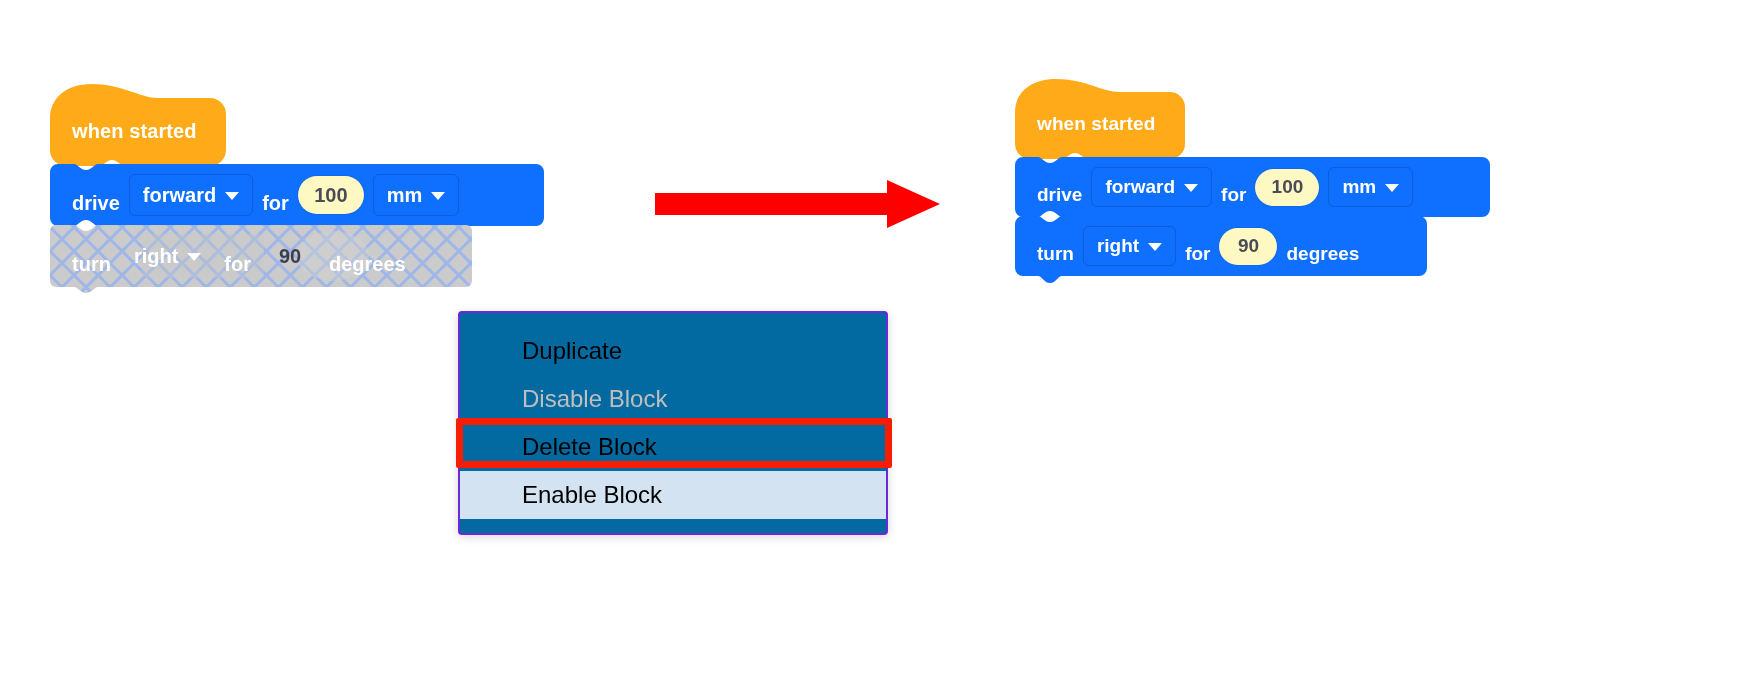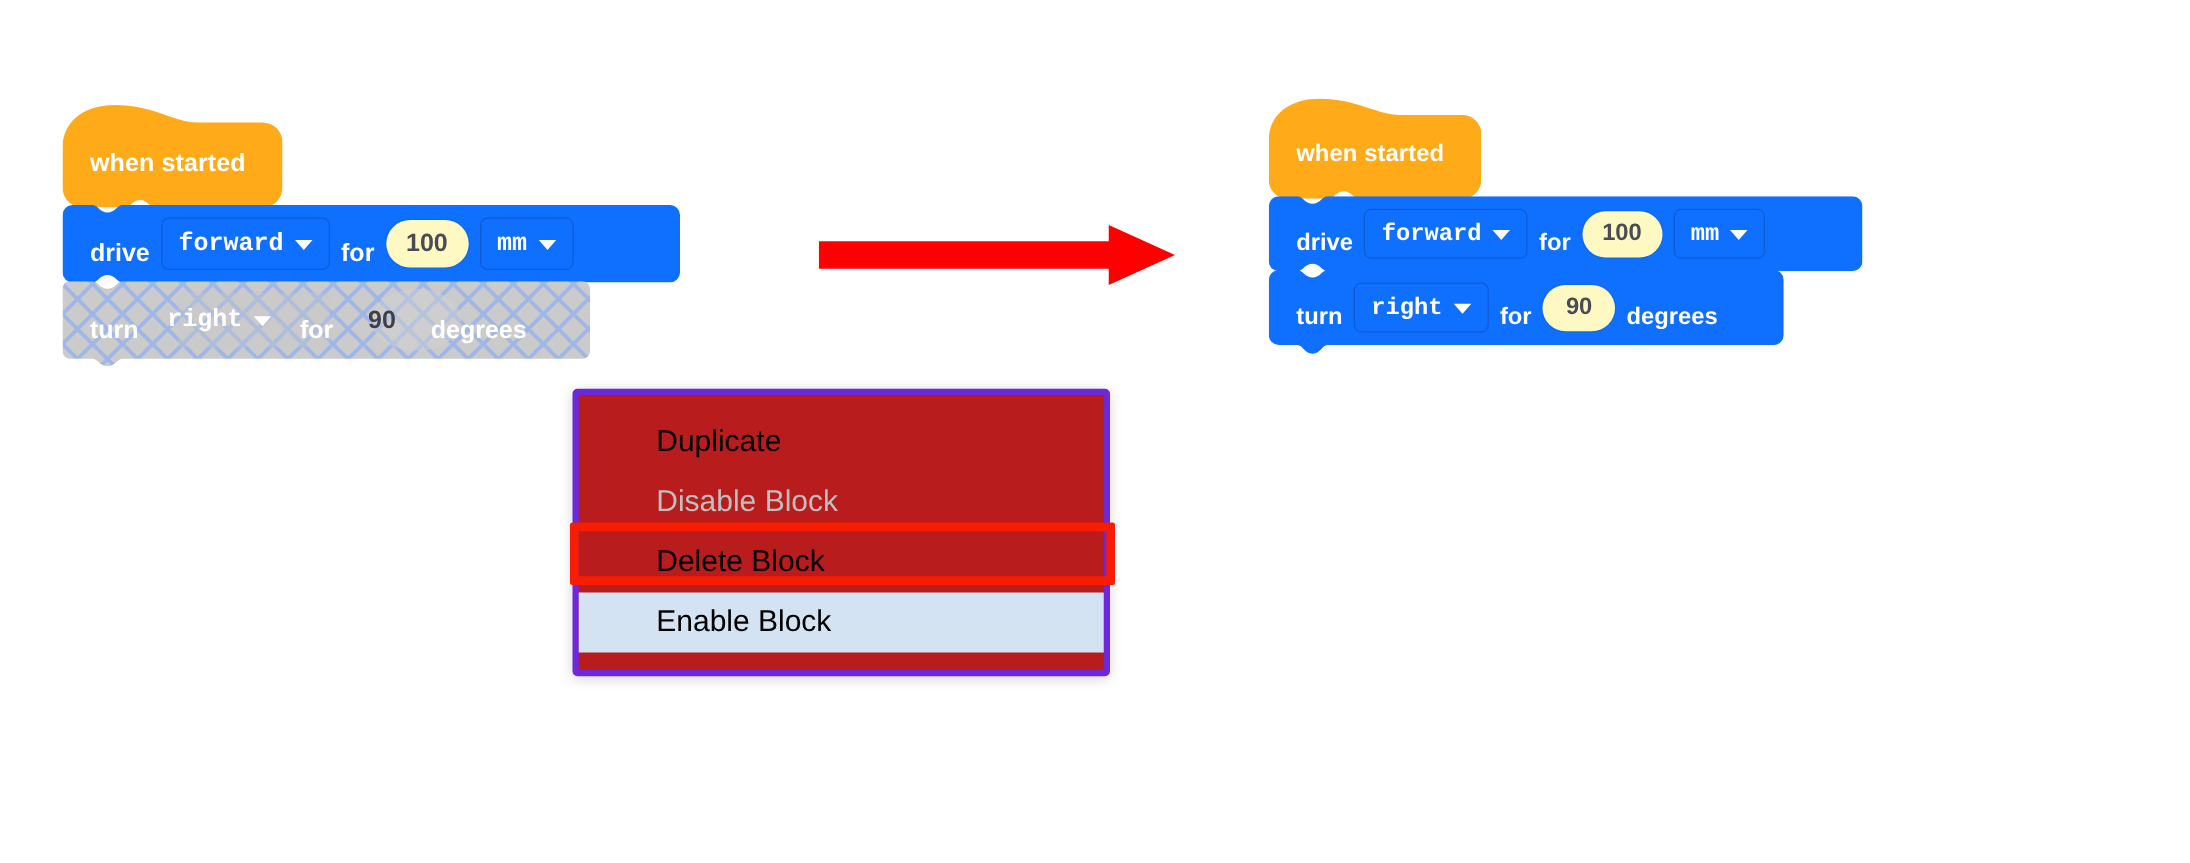--- a/index.html
+++ b/index.html
@@ -41,21 +41,20 @@
   }
 
   
   .dd {
     display:inline-flex; align-items:center; gap:9px;
     border-radius:6px;
     border:1px solid rgba(0,0,0,.16);
     color:#ffffff; font-weight:bold;
     padding:0 13px;
     margin-right:9px;
-    font-family:Liberation Mono, monospace;
   }
   .dd .caret {
     width:0;height:0;
     border-left:7px solid transparent;
     border-right:7px solid transparent;
     border-top:8px solid #ffffff;
     margin-top:2px;
   }
 
   
@@ -73,22 +72,22 @@
   .disabled .num { background:transparent; box-shadow:none; color:#3f3f4a; }
   .disabled .txt { color:#ffffff; }
   .disabled .dd .caret { border-top-color:#ffffff; }
 
   
   .arrow { position:absolute; }
 
   
   .ctxmenu {
     position:absolute;
-    background:#b91c1c;
-    border:5px solid #6d28d9;
+    background:#0369a1;
+    border:2px solid #6d28d9;
     border-radius:4px;
     box-shadow:0 2px 10px rgba(0,0,0,.16);
     padding:14px 0 14px 0;
   }
   .mi {
     height:48px;
     display:flex; align-items:center;
     padding-left:62px;
     color:#000000;
     white-space:nowrap;

